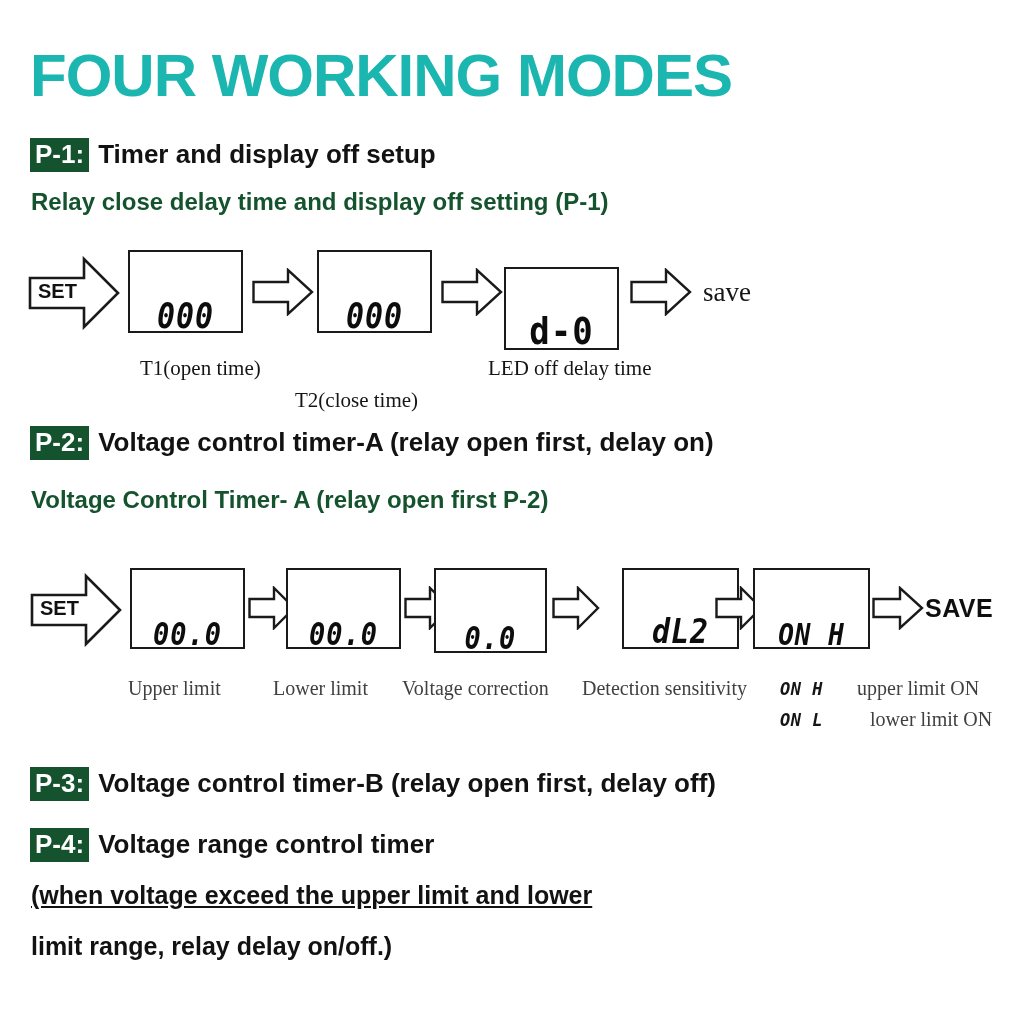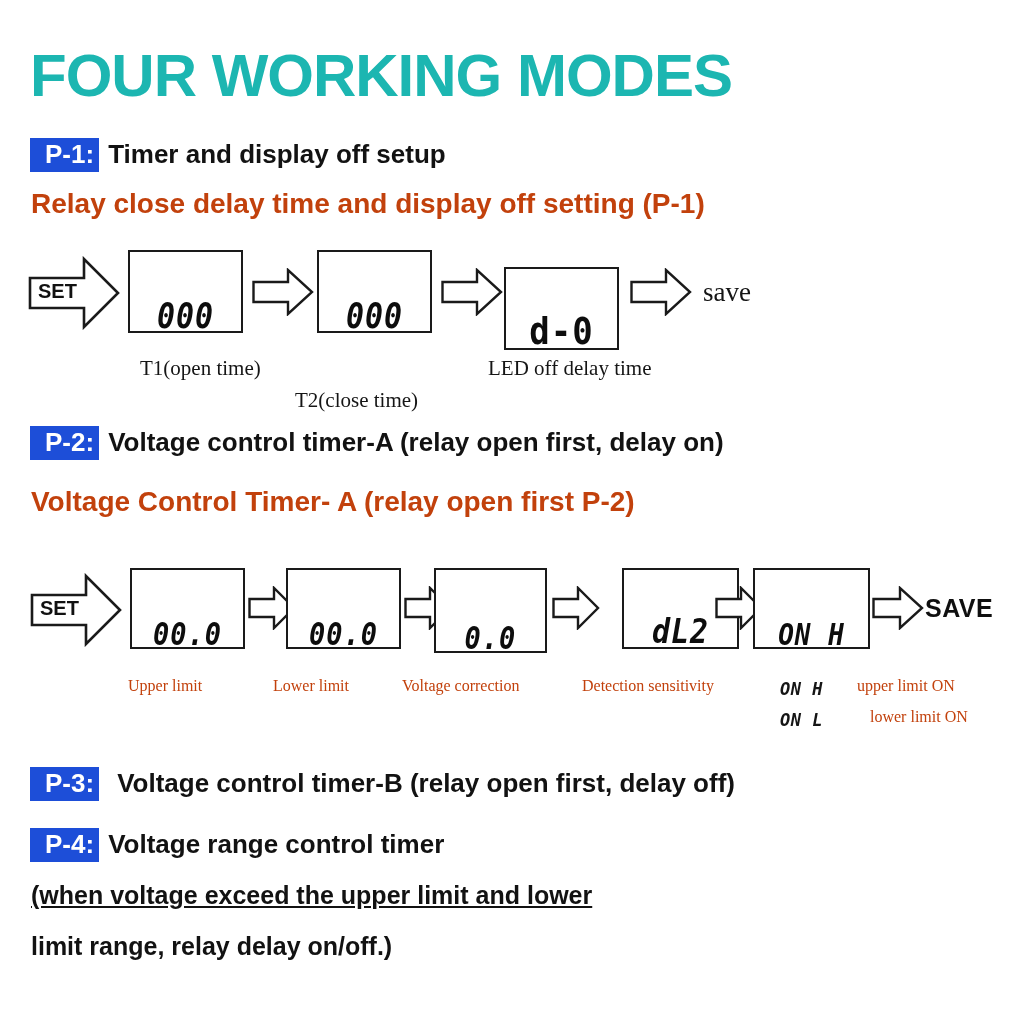--- a/index.html
+++ b/index.html
@@ -38,41 +38,41 @@
 
   
   .mode-line {
     position: absolute;
     display: flex;
     align-items: baseline;
     white-space: nowrap;
   }
   .mode-tag {
     display: inline-block;
-    background: #1d4ed8;
+    background: #14532d;
     color: #ffffff;
     font-weight: bold;
     font-size: 26px;
     line-height: 1.18;
-    padding: 1px 5px 2px 15px;
+    padding: 1px 5px 2px 5px;
     font-family: "Liberation Sans", sans-serif;
   }
   .mode-text {
     font-weight: bold;
     font-size: 26px;
     color: #121212;
     margin-left: 9px;
     font-family: "Liberation Sans", sans-serif;
   }
 
   .sub-head {
     position: absolute;
     font-weight: bold;
-    font-size: 28px;
-    color: #c2410c;
+    font-size: 24px;
+    color: #14532d;
     white-space: nowrap;
     font-family: "Liberation Sans", sans-serif;
   }
 
   .body-line {
     position: absolute;
     font-weight: bold;
     font-size: 25px;
     color: #121212;
     white-space: nowrap;
@@ -124,22 +124,22 @@
   .caption {
     position: absolute;
     font-family: "Liberation Serif", serif;
     font-size: 21px;
     color: #151515;
     white-space: nowrap;
   }
   .caption-sm {
     position: absolute;
     font-family: "Liberation Serif", serif;
-    font-size: 16px;
-    color: #c2410c;
+    font-size: 20px;
+    color: #404040;
     white-space: nowrap;
   }
   .seg-caption {
     position: absolute;
     font-family: "DejaVu Sans Mono", monospace;
     font-size: 17px;
     font-style: italic;
     font-weight: bold;
     color: #151515;
     white-space: nowrap;
@@ -295,21 +295,21 @@
     <div class="caption-sm" style="left:402px; top:677px;">Voltage correction</div>
     <div class="caption-sm" style="left:582px; top:677px;">Detection sensitivity</div>
 
     <div class="seg-caption" style="left:780px; top:679px;">ON  H</div>
     <div class="caption-sm" style="left:857px; top:677px;">upper limit ON</div>
 
     <div class="seg-caption" style="left:780px; top:710px;">ON  L</div>
     <div class="caption-sm" style="left:857px; top:708px;margin-left:13px;">lower limit ON</div>
   </div>
 
-  <div class="mode-line" style="left:30px; top:767px;gap:9px;">
+  <div class="mode-line" style="left:30px; top:767px;">
     <span class="mode-tag">P-3:</span>
     <span class="mode-text">Voltage control timer-B (relay open first, delay off)</span>
   </div>
 
   <div class="mode-line" style="left:30px; top:828px;">
     <span class="mode-tag">P-4:</span>
     <span class="mode-text">Voltage range control timer</span>
   </div>
 
   <div class="body-line" style="left:31px; top:881px;text-decoration:underline;">(when voltage exceed the upper limit and lower</div>

